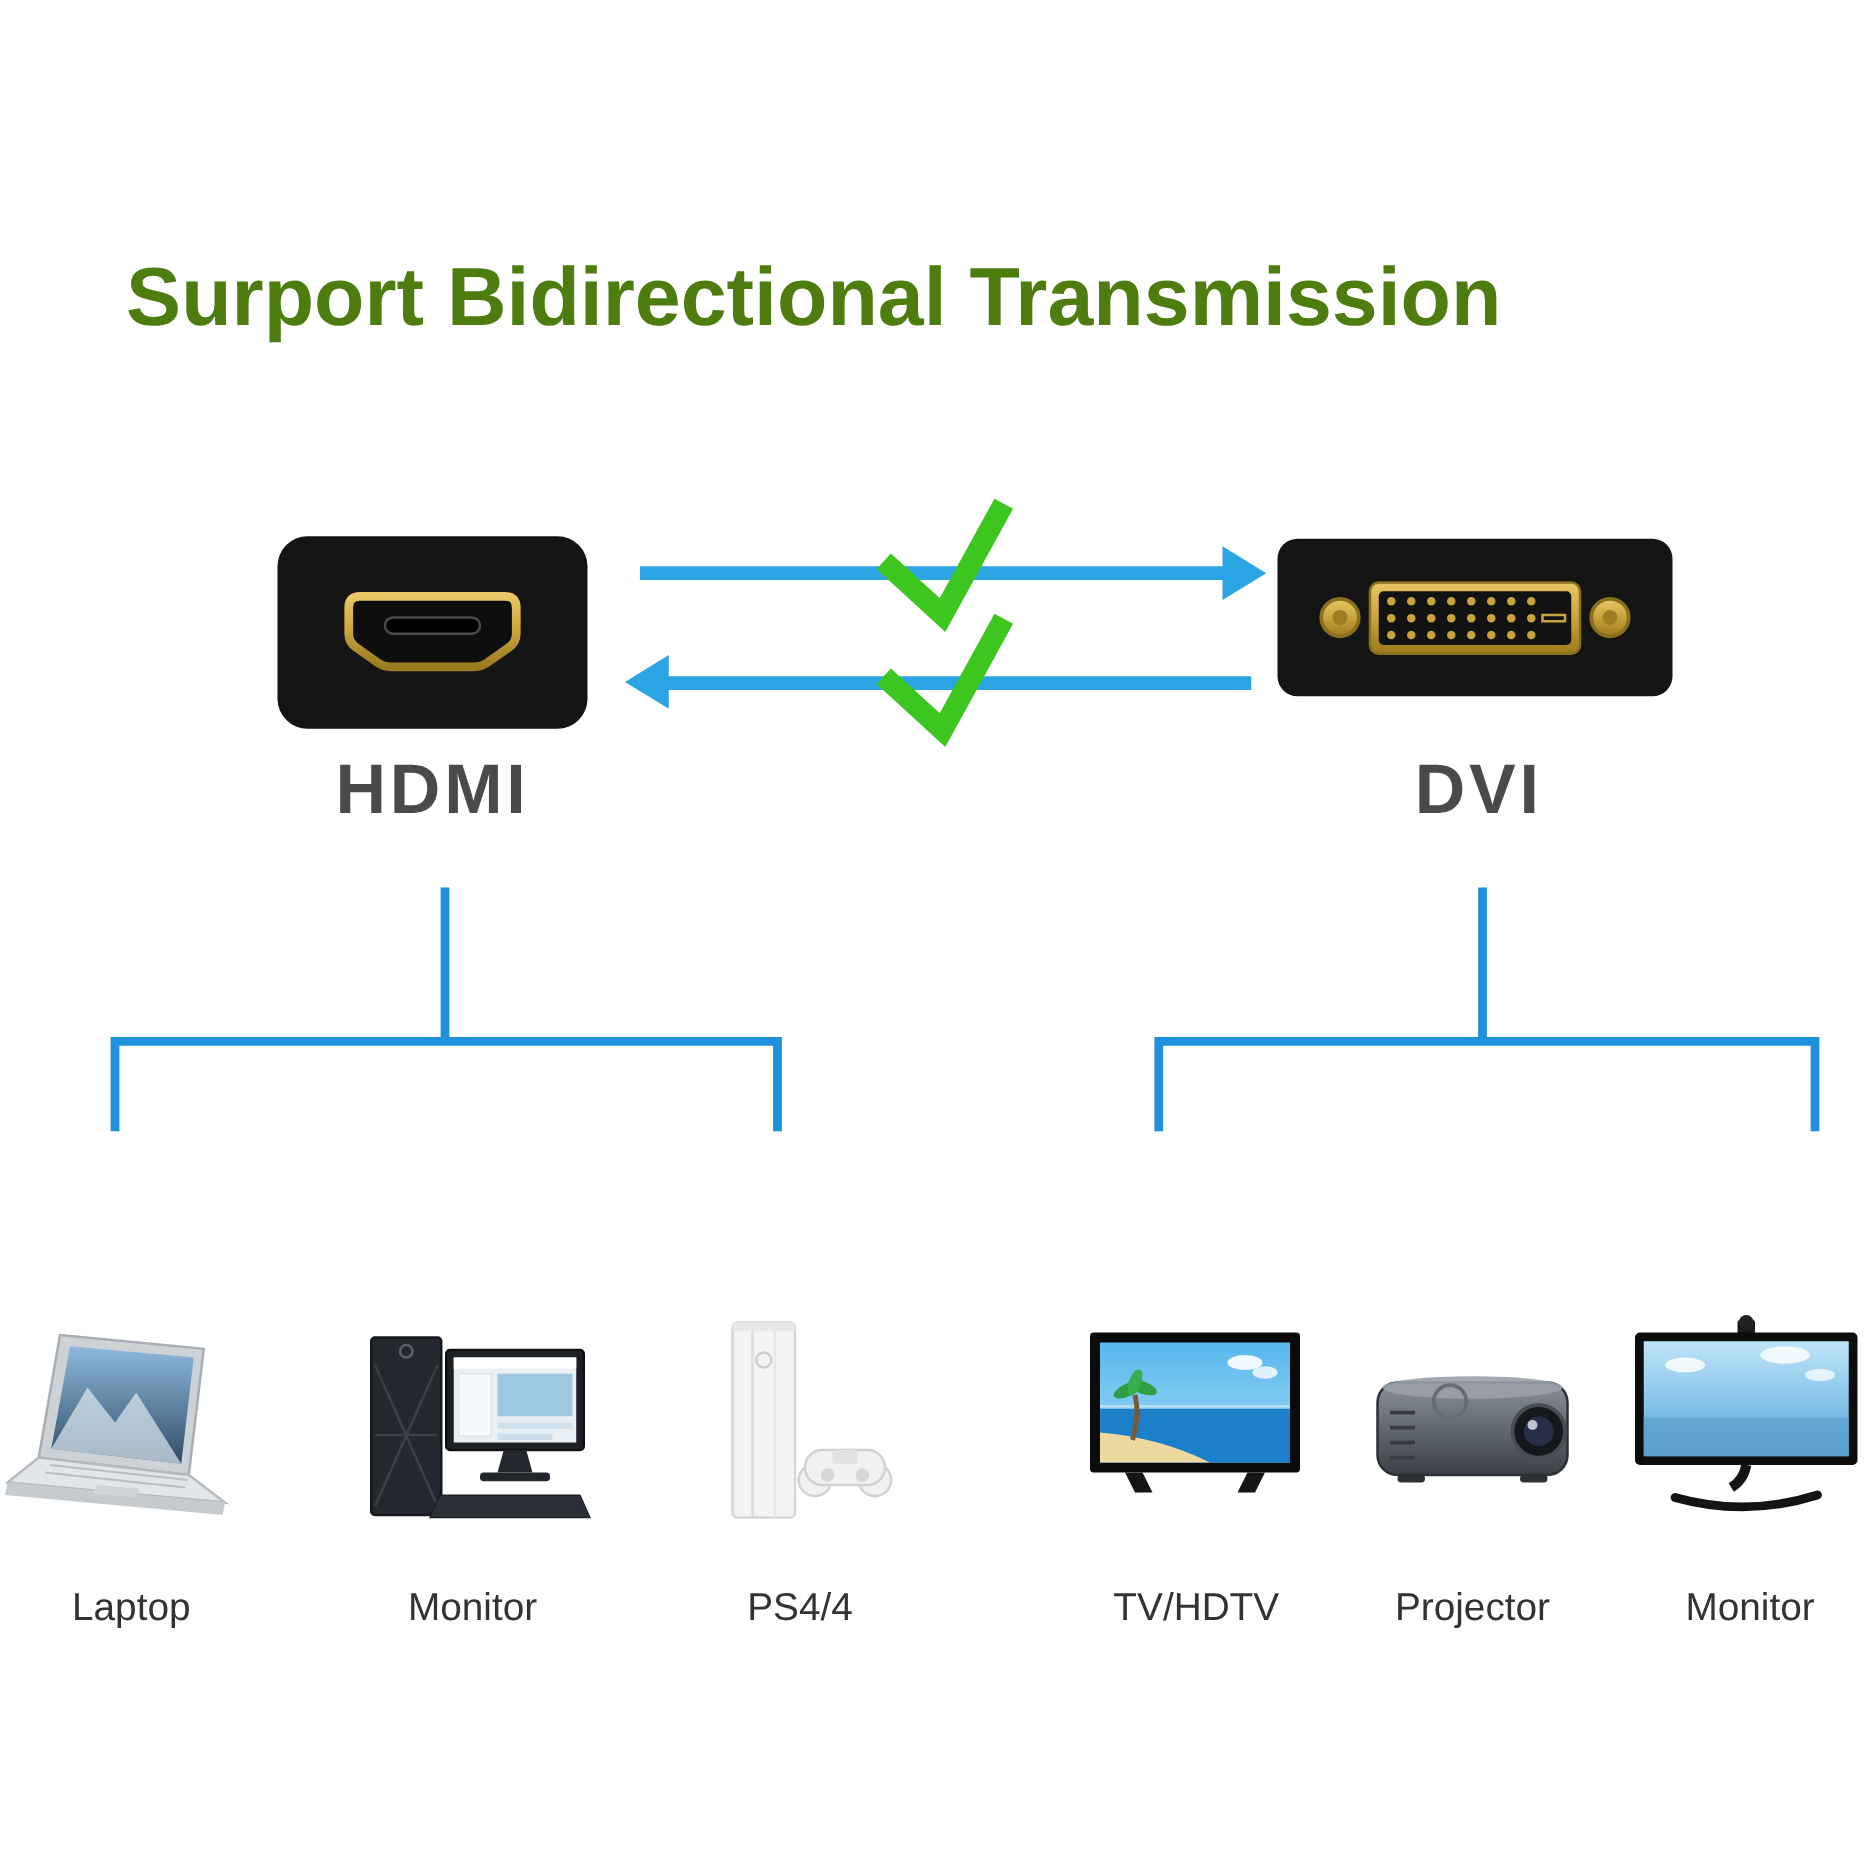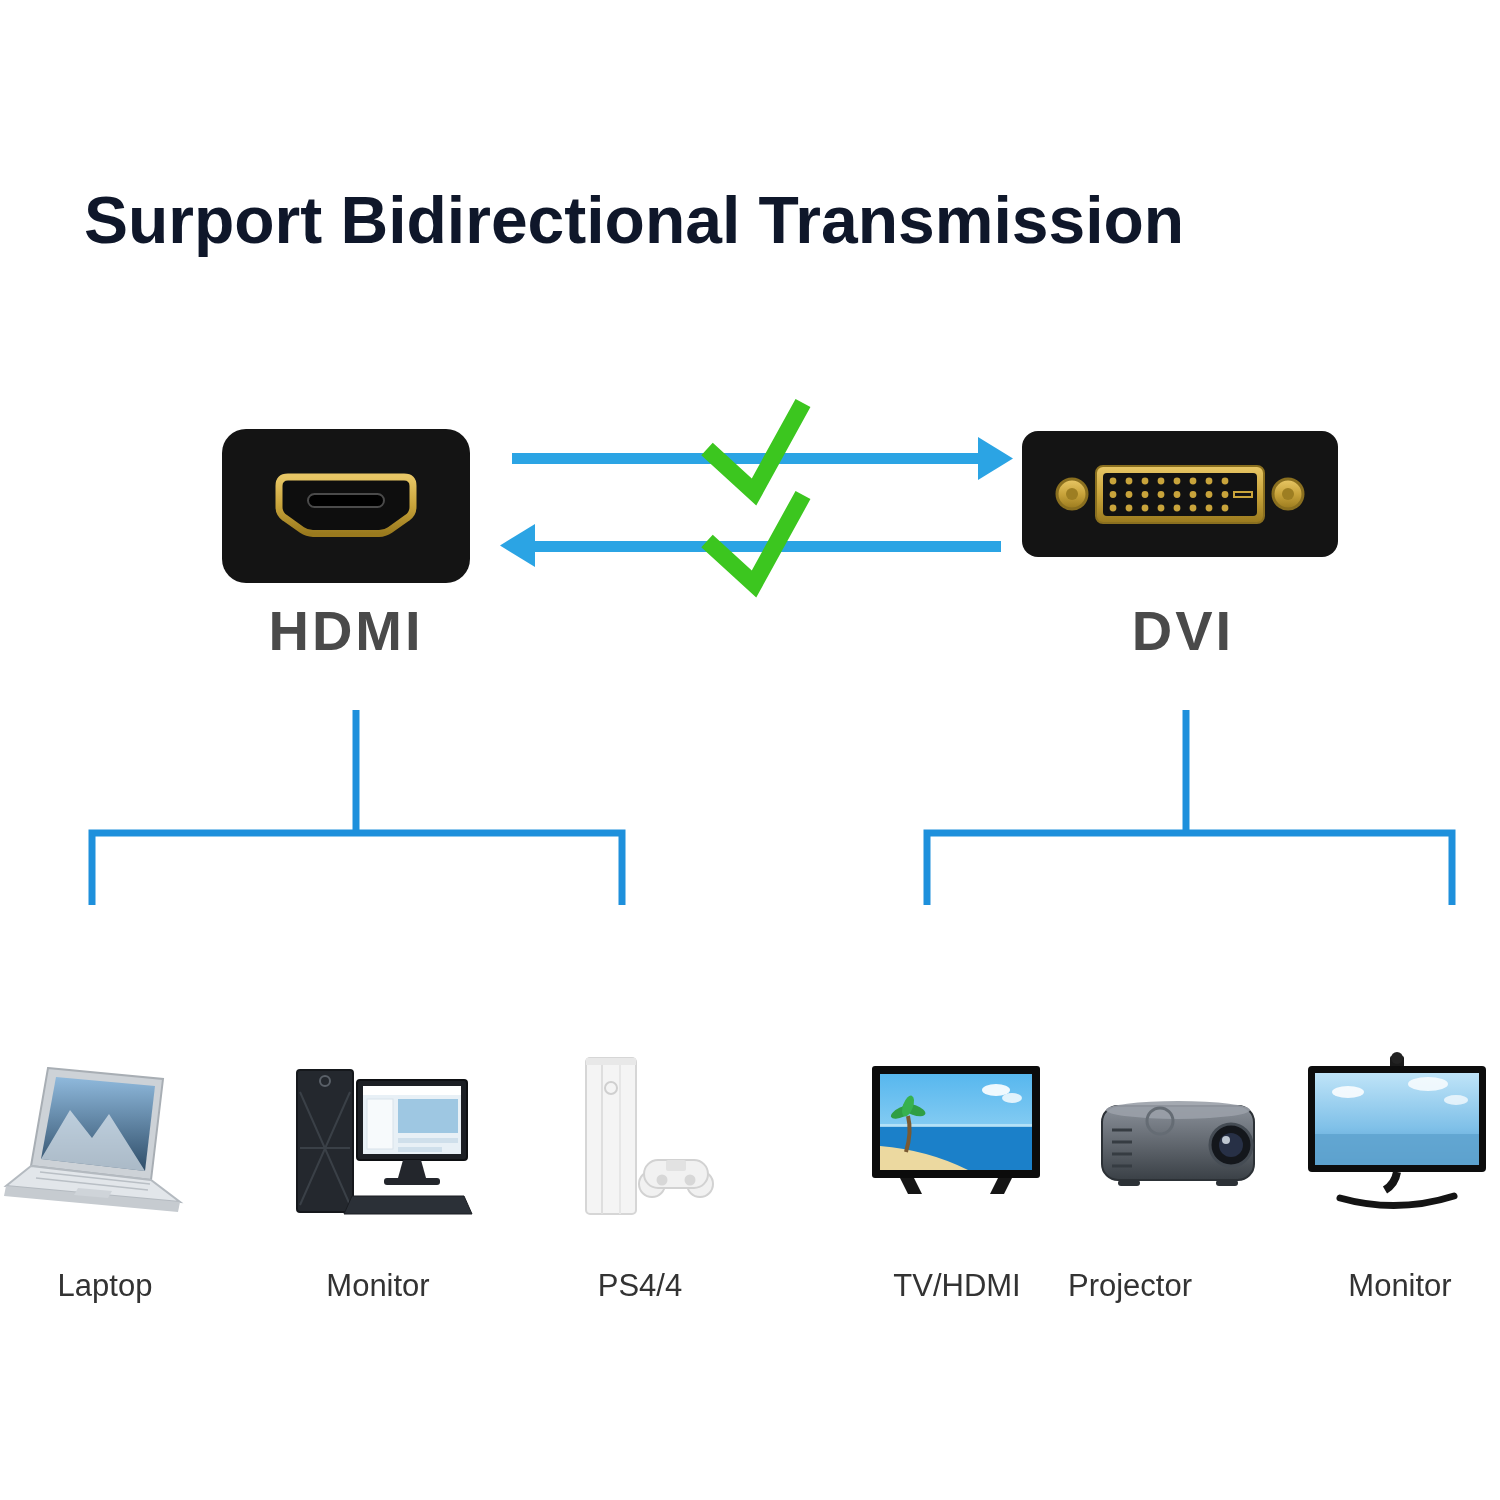--- a/index.html
+++ b/index.html
@@ -1,22 +1,22 @@
 <!DOCTYPE html>
 <html><head>
 <meta charset="utf-8">
 <style>
   html,body{margin:0;padding:0;background:#ffffff;}
   .stage{
     position:relative;width:1500px;height:1500px;background:#ffffff;
     font-family:"Liberation Sans",sans-serif;overflow:hidden;
   }
   .title{
-    position:absolute;top:182px;left:0;width:1268px;margin:0;
-    text-align:center;font-size:66px;font-weight:bold;color:#0f172a;
+    position:absolute;top:182px;left:0;width:1268px;margin:17px;
+    text-align:center;font-size:66px;font-weight:bold;color:#4d7c0f;
     letter-spacing:0px;
   }
   .art{position:absolute;top:0;left:0;}
   .port-label{
     position:absolute;top:598px;width:300px;text-align:center;
     font-size:56px;font-weight:bold;color:#4A4A4A;letter-spacing:3px;
   }
   .port-label.hdmi{left:196px;}
   .port-label.dvi{left:1033px;}
   .dev-label{
@@ -203,17 +203,17 @@
       <path d="M1340,1198 q57,16 114,-2" stroke="#141414" stroke-width="7" fill="none" stroke-linecap="round"></path>
     </g>
   </svg>
 
   <div class="port-label hdmi">HDMI</div>
   <div class="port-label dvi">DVI</div>
 
   <div class="dev-label" style="left:-5px">Laptop</div>
   <div class="dev-label" style="left:268px">Monitor</div>
   <div class="dev-label" style="left:530px">PS4/4</div>
-  <div class="dev-label" style="left:847px">TV/HDMI</div>
-  <div class="dev-label" style="left:1020px">Projector</div>
+  <div class="dev-label" style="left:847px">TV/HDTV</div>
+  <div class="dev-label" style="left:1068px">Projector</div>
   <div class="dev-label" style="left:1290px">Monitor</div>
 
 </div>
 
 </body></html>

